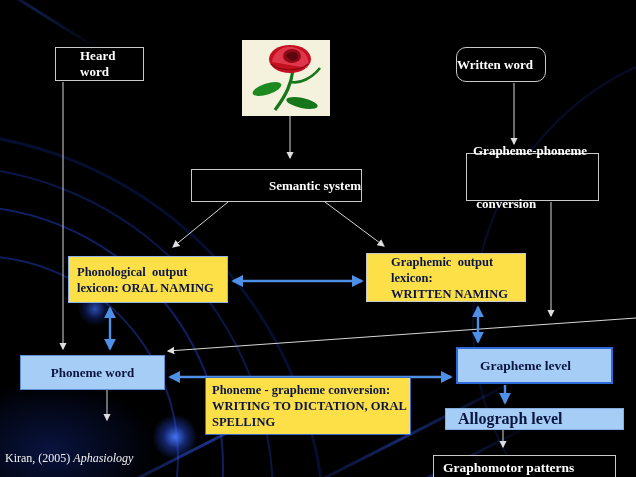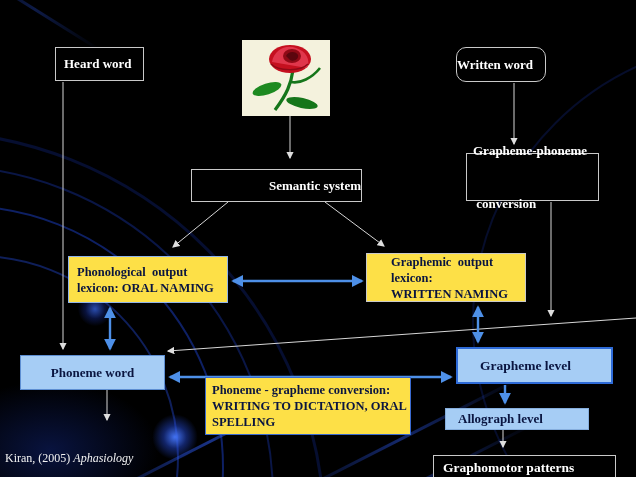--- a/index.html
+++ b/index.html
@@ -28,31 +28,31 @@
   .glow.g3{width:220px;height:140px;left:-60px;top:380px;
     background:radial-gradient(ellipse,rgba(25,55,180,0.35) 0%,rgba(0,0,40,0) 70%);}
   
   svg.wires{position:absolute;left:0;top:0;pointer-events:none;}
   
   .node{position:absolute;box-sizing:border-box;display:flex;flex-direction:column;justify-content:center;}
   .node .ln{white-space:pre-wrap;line-height:16px;}
   .black-box{background:#000;border:1px solid #c9c9c9;color:#fff;font-weight:bold;}
   .blue-box{background:#fde047;border:1px solid #8fb4ea;color:#0a1540;font-weight:bold;}
   .lite-box{background:#a6cdf5;color:#0a1540;font-weight:bold;}
-  #heard{left:55px;top:47px;width:89px;height:34px;padding-left:8px;font-size:13px;}
+  #heard{left:55px;top:47px;width:89px;height:34px;padding-left:24px;font-size:13px;}
   #written{left:456px;top:47px;width:90px;height:35px;font-size:13px;border-radius:10px;}
   #semantic{left:191px;top:169px;width:171px;height:33px;align-items:flex-end;font-size:13px;}
   #gpc{left:466px;top:153px;width:133px;height:48px;padding-left:6px;font-size:13px;gap:36px;}
   #gpc .ln{line-height:17px;}
   #phon{left:68px;top:256px;width:160px;height:47px;padding-left:8px;font-size:12.5px;}
   #graphm{left:366px;top:253px;width:160px;height:49px;padding-left:24px;font-size:12.5px;border-color:#c9c9c9;}
   #phonlvl{left:20px;top:355px;width:145px;height:35px;align-items:center;font-size:13px;border:1px solid #5d8ed2;}
   #pgc{left:205px;top:377px;width:206px;height:58px;padding-left:6px;font-size:12.5px;border-color:#3a6ad0;}
   #graphlvl{left:456px;top:347px;width:157px;height:37px;padding-left:22px;font-size:13.5px;border:2px solid #2e6bd8;}
-  #allo{left:445px;top:408px;width:144px;height:22px;padding-left:12px;font-size:13px;border:1px solid #86aedd;}
+  #allo{left:445px;top:408px;width:179px;height:22px;padding-left:12px;font-size:16px;border:1px solid #86aedd;}
   #graphomotor{left:433px;top:455px;width:183px;height:28px;padding-left:9px;justify-content:flex-start;padding-top:4px;font-size:13.5px;}
   
   .rose{position:absolute;left:242px;top:40px;width:88px;height:76px;}
   
   .citation{position:absolute;left:5px;top:451px;color:#f2f2f2;font-size:12px;}
   .citation .journal{font-style:italic;}
 </style>
 </head>
 <body>
 

